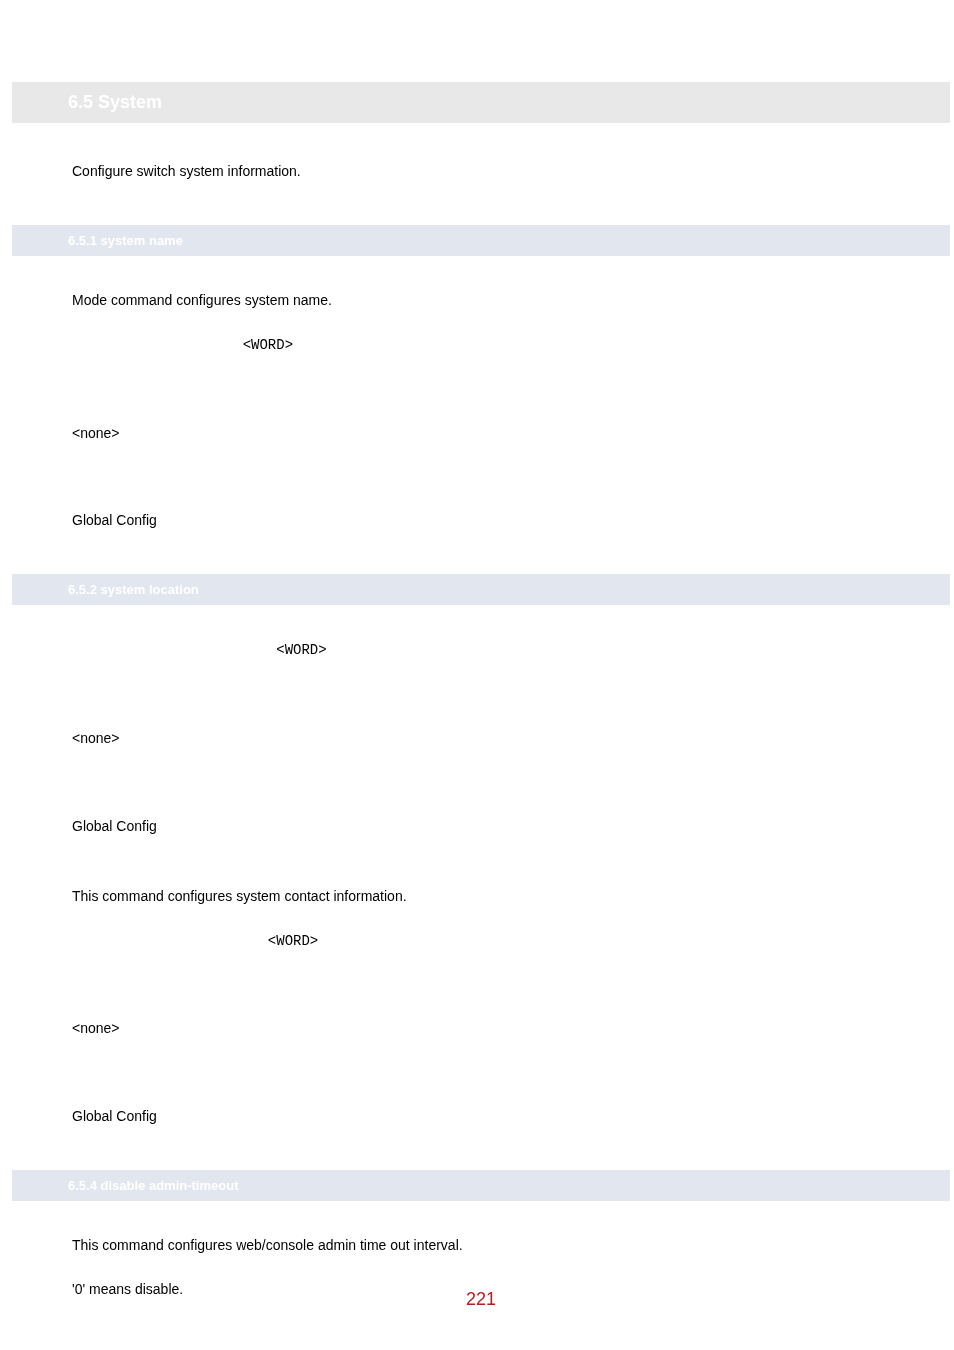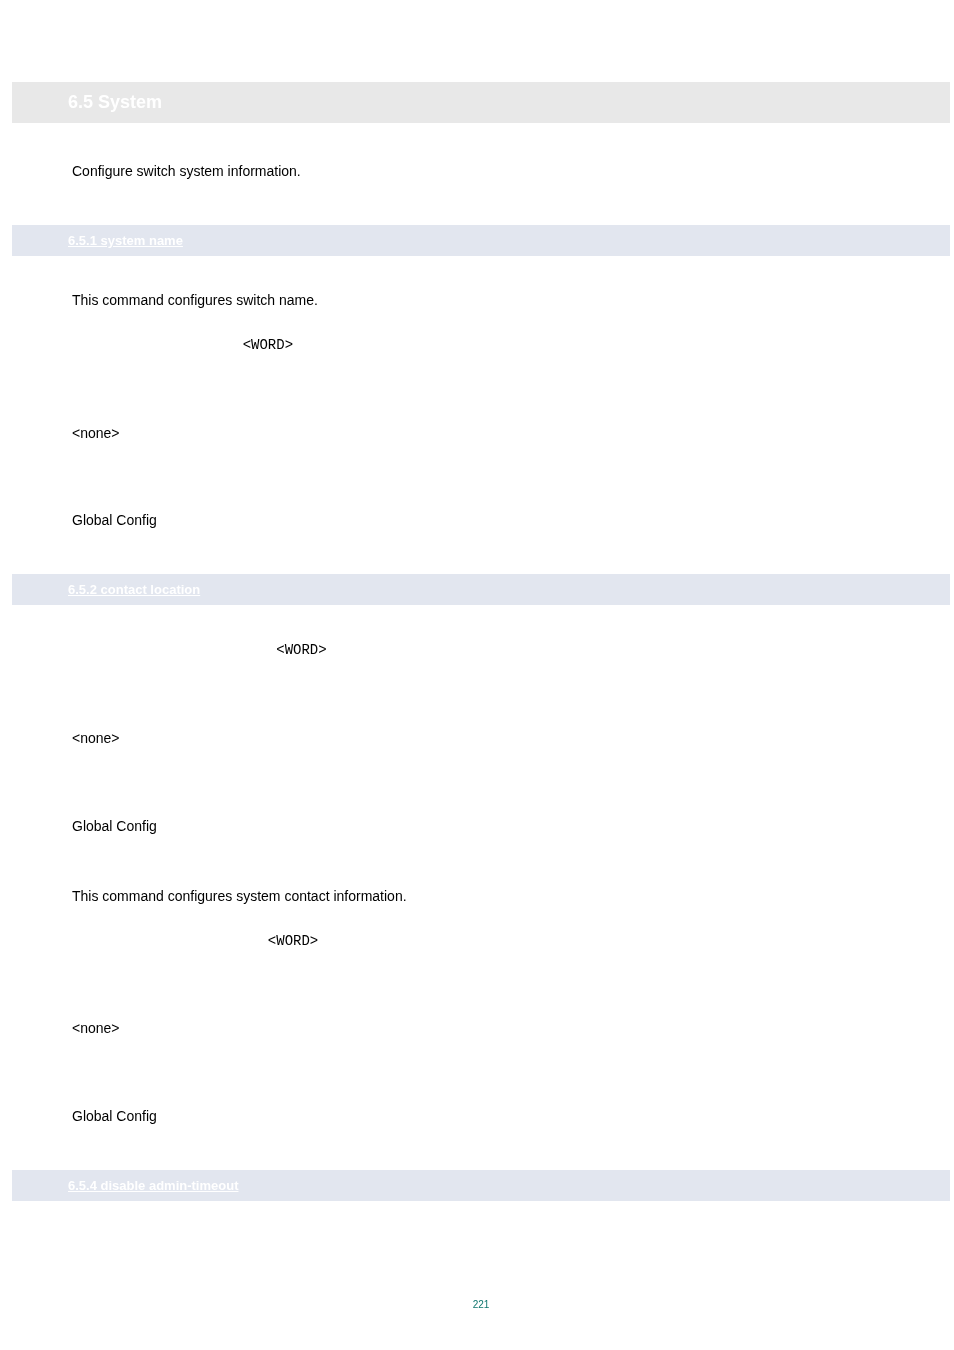--- a/index.html
+++ b/index.html
@@ -27,21 +27,20 @@
       padding: 10px 56px;
       margin-bottom: 32px;
     }
     .subsection-header {
       background: #e2e6ef;
       color: #ffffff;
       font-weight: bold;
       font-size: 13px;
       padding: 8px 56px;
       margin-bottom: 28px;
-      text-decoration: underline;
     }
     .content-block {
       padding: 0 56px;
       margin-bottom: 36px;
       line-height: 1.85;
     }
     .content-block p {
       margin-bottom: 10px;
     }
     .syntax-line {
@@ -67,51 +66,51 @@
     }
     .mode-line .bold-white {
       color: #ffffff;
       font-weight: bold;
     }
     .page-number {
       position: absolute;
       bottom: 40px;
       left: 50%;
       transform: translateX(-50%);
-      font-size: 10px;
-      color: #0f766e;
+      font-size: 18px;
+      color: #b91c1c;
     }
   </style>
 </head>
 <body>
 
 <div class="page-content">
   <div class="section-header">6.5  System</div>
   <div class="content-block">
     <p>Configure switch system information.</p>
   </div>
 
   <div class="subsection-header">6.5.1  system name</div>
   <div class="content-block">
-    <p>This command configures switch name.</p>
+    <p>Mode command configures system name.</p>
     <p class="syntax-line">
       <span class="bold-white">Syntax</span>
       <span class="mono" style="color:#ffffff;">system name </span><span class="mono">&lt;WORD&gt;</span>
     </p>
     <p class="default-line">
       <span class="bold-white">Default Setting</span>
     </p>
     <p class="mono">&lt;none&gt;</p>
     <p class="mode-line">
       <span class="bold-white">Command Mode</span>
     </p>
     <p>Global Config</p>
   </div>
 
-  <div class="subsection-header">6.5.2  contact location</div>
+  <div class="subsection-header">6.5.2  system location</div>
   <div class="content-block">
     <p class="syntax-line">
       <span class="bold-white">Syntax</span>
       <span class="mono" style="color:#ffffff;">system location </span><span class="mono">&lt;WORD&gt;</span>
     </p>
     <p class="default-line">
       <span class="bold-white">Default Setting</span>
     </p>
     <p class="mono">&lt;none&gt;</p>
     <p class="mode-line">
@@ -130,15 +129,19 @@
       <span class="bold-white">Default Setting</span>
     </p>
     <p class="mono">&lt;none&gt;</p>
     <p class="mode-line">
       <span class="bold-white">Command Mode</span>
     </p>
     <p>Global Config</p>
   </div>
 
   <div class="subsection-header">6.5.4  disable admin-timeout</div>
+  <div class="content-block">
+    <p>This command configures web/console admin time out interval.</p>
+    <p>'0' means disable.</p>
+  </div>
 </div>
 
 <div class="page-number">221</div>
 
 </body></html>

